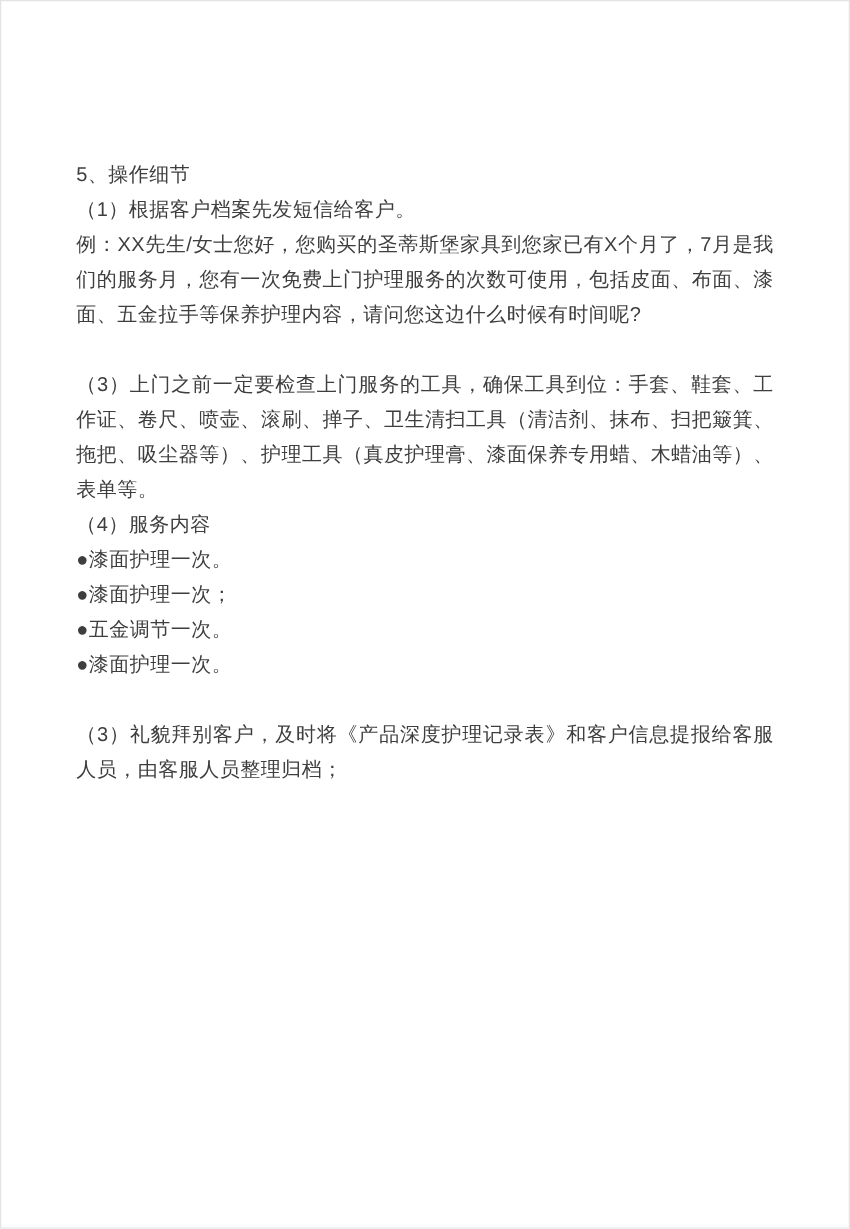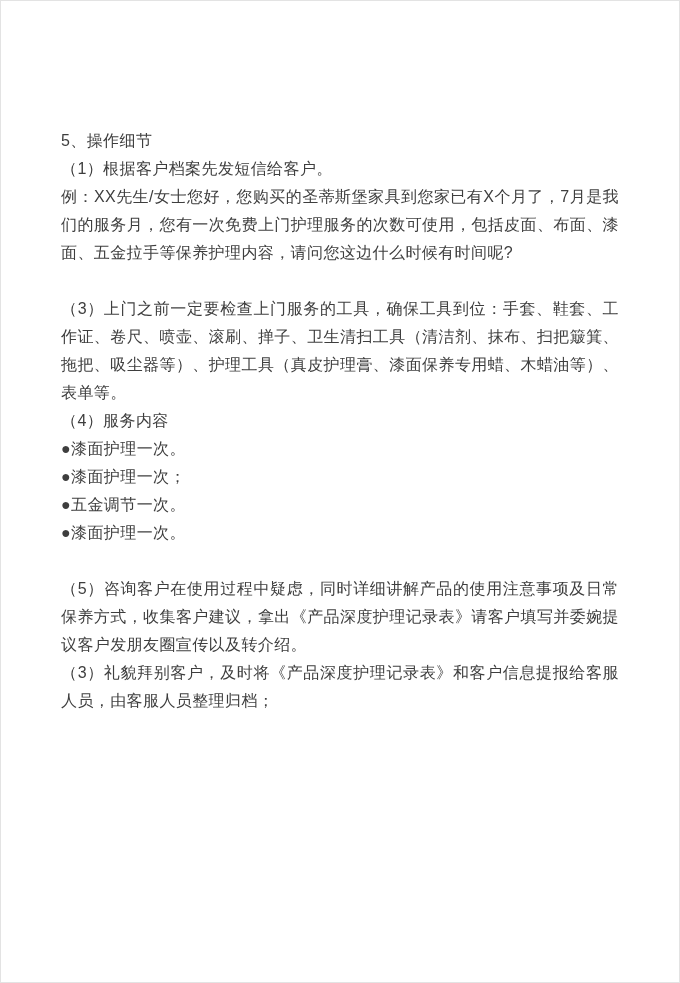--- a/index.html
+++ b/index.html
@@ -49,19 +49,18 @@
 
 
     <div class="block">
       <p>（4）服务内容</p>
       <p class="bullet">●漆面护理一次。</p>
       <p class="bullet">●漆面护理一次；</p>
       <p class="bullet">●五金调节一次。</p>
       <p class="bullet">●漆面护理一次。</p>
     </div>
 
-    <p class="block">（5）咨询客户在使用过程中疑虑，同时详细讲解产品的使用注意事项及日常保养方式，收集客户建议，拿出《产品深度护理记录表》请客户填写并委婉提议客户发朋友圈宣传以及转介绍。</p>
 
     <p class="block">（3）礼貌拜别客户，及时将《产品深度护理记录表》和客户信息提报给客服人员，由客服人员整理归档；</p>
 
 
   </div>
 </div>
 
 </body></html>

